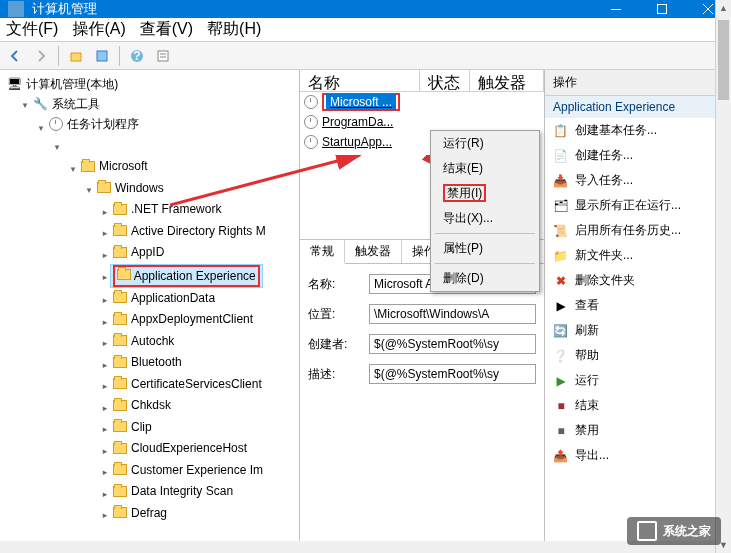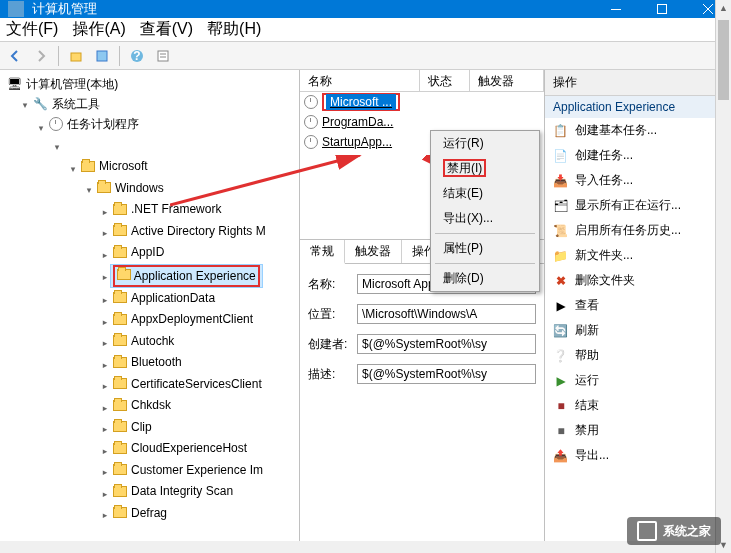--- a/index.html
+++ b/index.html
@@ -27,38 +27,38 @@
 .tree .node { display: inline-flex; align-items: center; gap: 4px; padding: 1px 3px; }
 .tree .node.selected { background: #cce8ff; border: 1px solid #99d1ff; padding: 0 2px; }
 .tree .caret { width: 10px; display: inline-block; text-align: center; color: #666; font-size: 9px; }
 .tree .folder-icon { width: 14px; height: 11px; background: #ffd76a; border: 1px solid #d4a020; display: inline-block; position: relative; }
 .tree .folder-icon::before { content: ''; position: absolute; top: -3px; left: 0; width: 6px; height: 3px; background: #ffd76a; border: 1px solid #d4a020; border-bottom: none; }
 .redbox { border: 2px solid #e03030; padding: 0 2px; }
 
 .center-pane { flex: 1; display: flex; flex-direction: column; border-right: 1px solid #c0c0c0; position: relative; }
 .list-area { height: 170px; border-bottom: 1px solid #c0c0c0; overflow: hidden; }
 .list-header { display: flex; height: 22px; border-bottom: 1px solid #d0d0d0; background: #fff; }
-.list-header .col { padding: 3px 8px; border-right: 1px solid #d0d0d0; font-size: 12px; }
+.list-header .col { padding: 3px 8px; border-right: 1px solid #d0d0d0; font-size: 16px; }
 .col-name { width: 120px; } .col-status { width: 50px; } .col-trigger { flex: 1; }
 .list-body { }
 .list-row { display: flex; align-items: center; height: 20px; padding-left: 4px; gap: 4px; text-decoration: underline; }
 .list-row.selected .cell-name { background: #0078d7; color: #fff; padding: 1px 4px; }
 .clock-icon { width: 14px; height: 14px; border: 1px solid #888; border-radius: 50%; position: relative; display: inline-block; background: #fff; }
 .clock-icon::after { content: ''; position: absolute; top: 2px; left: 5px; width: 1px; height: 4px; background: #888; }
 
 .context-menu { position: absolute; top: 130px; left: 430px; width: 110px; background: #f0f0f0; border: 1px solid #a0a0a0; box-shadow: 2px 2px 4px rgba(0,0,0,0.3); z-index: 10; }
 .context-menu .cm-item { padding: 4px 12px; }
 .context-menu .cm-sep { height: 1px; background: #c0c0c0; margin: 2px 4px; }
 
 .detail-area { flex: 1; display: flex; flex-direction: column; }
 .tabs { display: flex; height: 24px; border-bottom: 1px solid #c0c0c0; background: #fff; }
 .tabs .tab { padding: 3px 10px; border-right: 1px solid #d0d0d0; font-size: 12px; }
 .tabs .tab.active { background: #fff; border-bottom: 2px solid #fff; margin-bottom: -1px; }
 .detail-body { padding: 10px 8px; }
-.field-row { display: flex; align-items: center; margin-bottom: 10px; gap: 4px; }
+.field-row { display: flex; align-items: center; margin-bottom: 10px; gap: 16px; }
 .field-row .lbl { width: 45px; font-size: 12px; }
 .field-row .val { flex: 1; border: 1px solid #a0a0a0; padding: 2px 4px; background: #fff; height: 20px; overflow: hidden; white-space: nowrap; }
 
 .actions-pane { width: 186px; background: #fff; display: flex; flex-direction: column; }
 .actions-header { background: #f0f0f0; padding: 4px 8px; border-bottom: 1px solid #d0d0d0; font-size: 12px; }
 .actions-body { flex: 1; overflow: auto; }
 .action-group-title { background: #e8f0f8; padding: 4px 8px; color: #003d7a; font-size: 12px; display: flex; justify-content: space-between; align-items: center; }
 .action-item { display: flex; align-items: center; gap: 6px; padding: 4px 8px; }
 .ai-icon { width: 16px; height: 16px; display: inline-flex; align-items: center; justify-content: center; }
 
@@ -371,22 +371,22 @@
       <div class="arr">▲</div>
       <div class="thumb"></div>
       <div class="arr" style="position:absolute;bottom:0;left:0;right:0">▼</div>
     </div>
   </div>
 
 </div>
 
 <div class="context-menu">
   <div class="cm-item">运行(R)</div>
+  <div class="cm-item">结束(E)</div>
   <div class="cm-item"><span class="redbox">禁用(I)</span></div>
-  <div class="cm-item">结束(E)</div>
   <div class="cm-item">导出(X)...</div>
   <div class="cm-sep"></div>
   <div class="cm-item">属性(P)</div>
   <div class="cm-sep"></div>
   <div class="cm-item">删除(D)</div>
 </div>
 
 <svg class="red-arrow" width="280" height="60">
   <defs>
       <marker id="ah" markerWidth="10" markerHeight="10" refX="8" refY="3" orient="auto">

